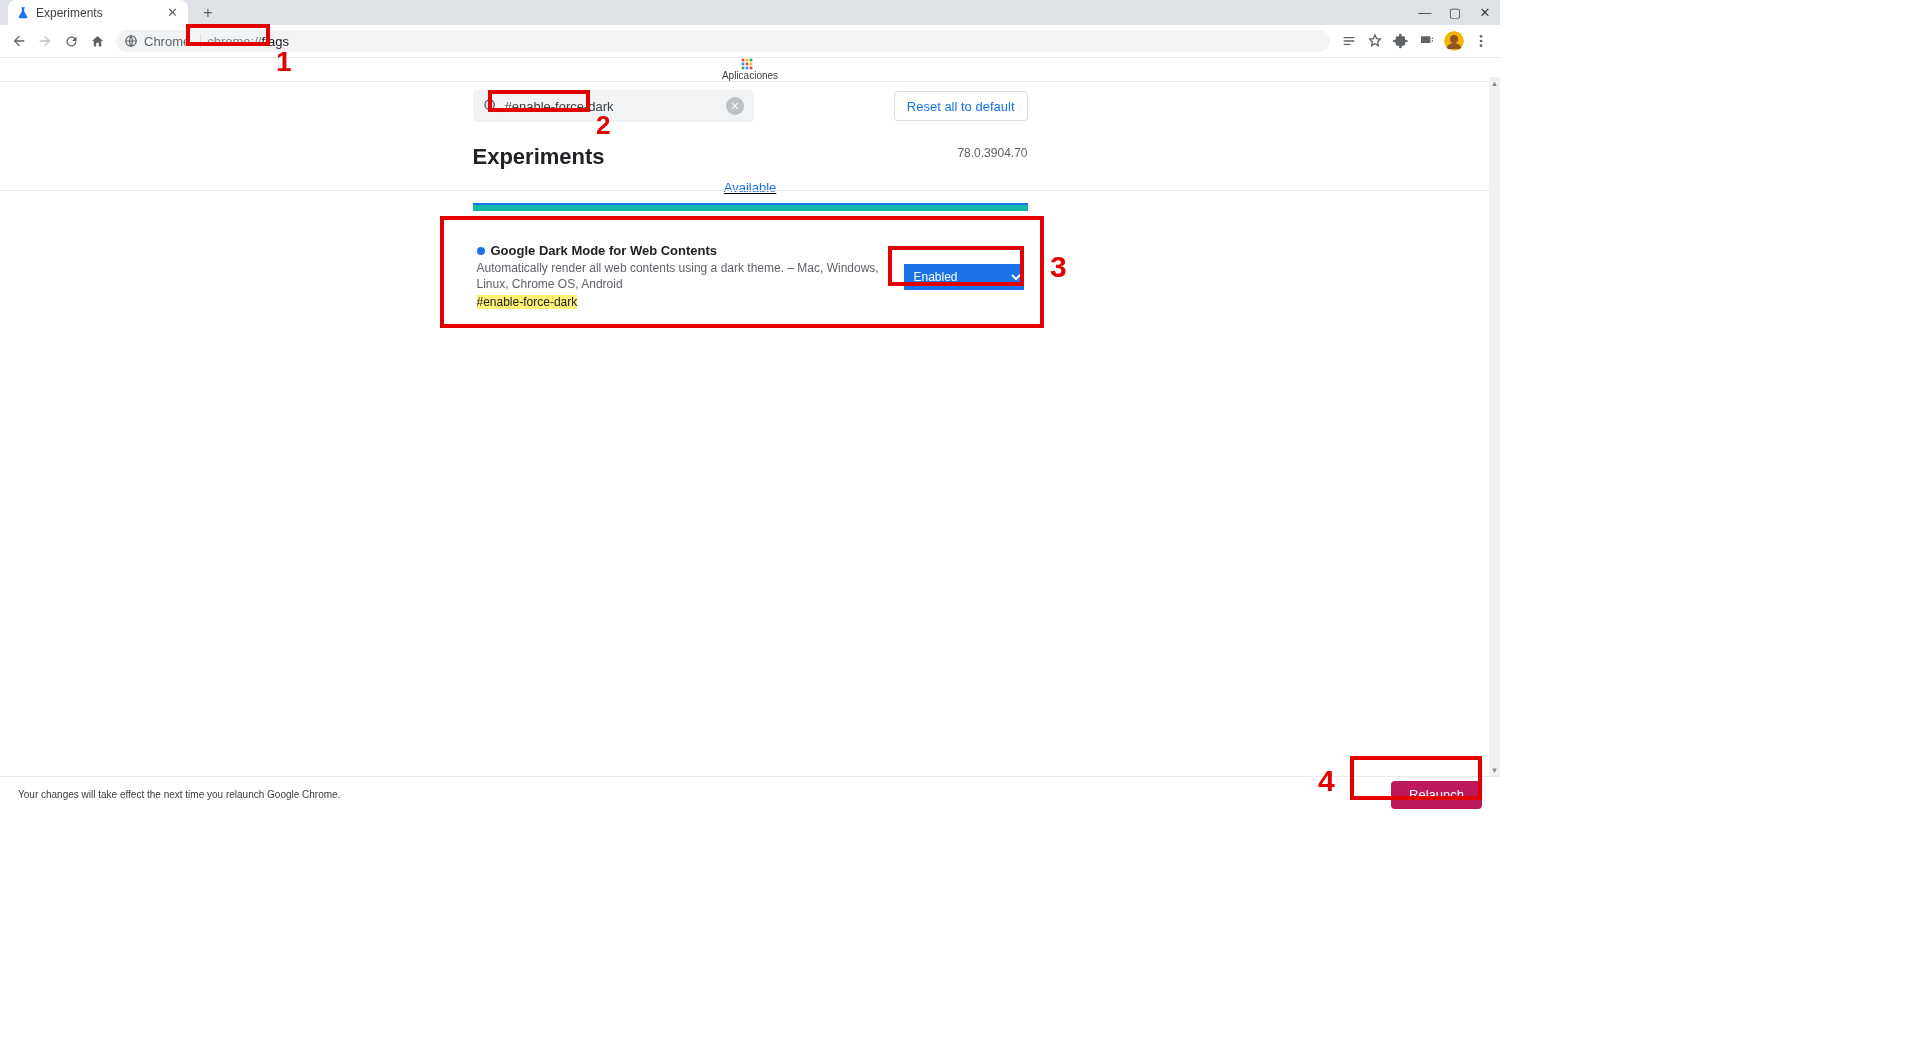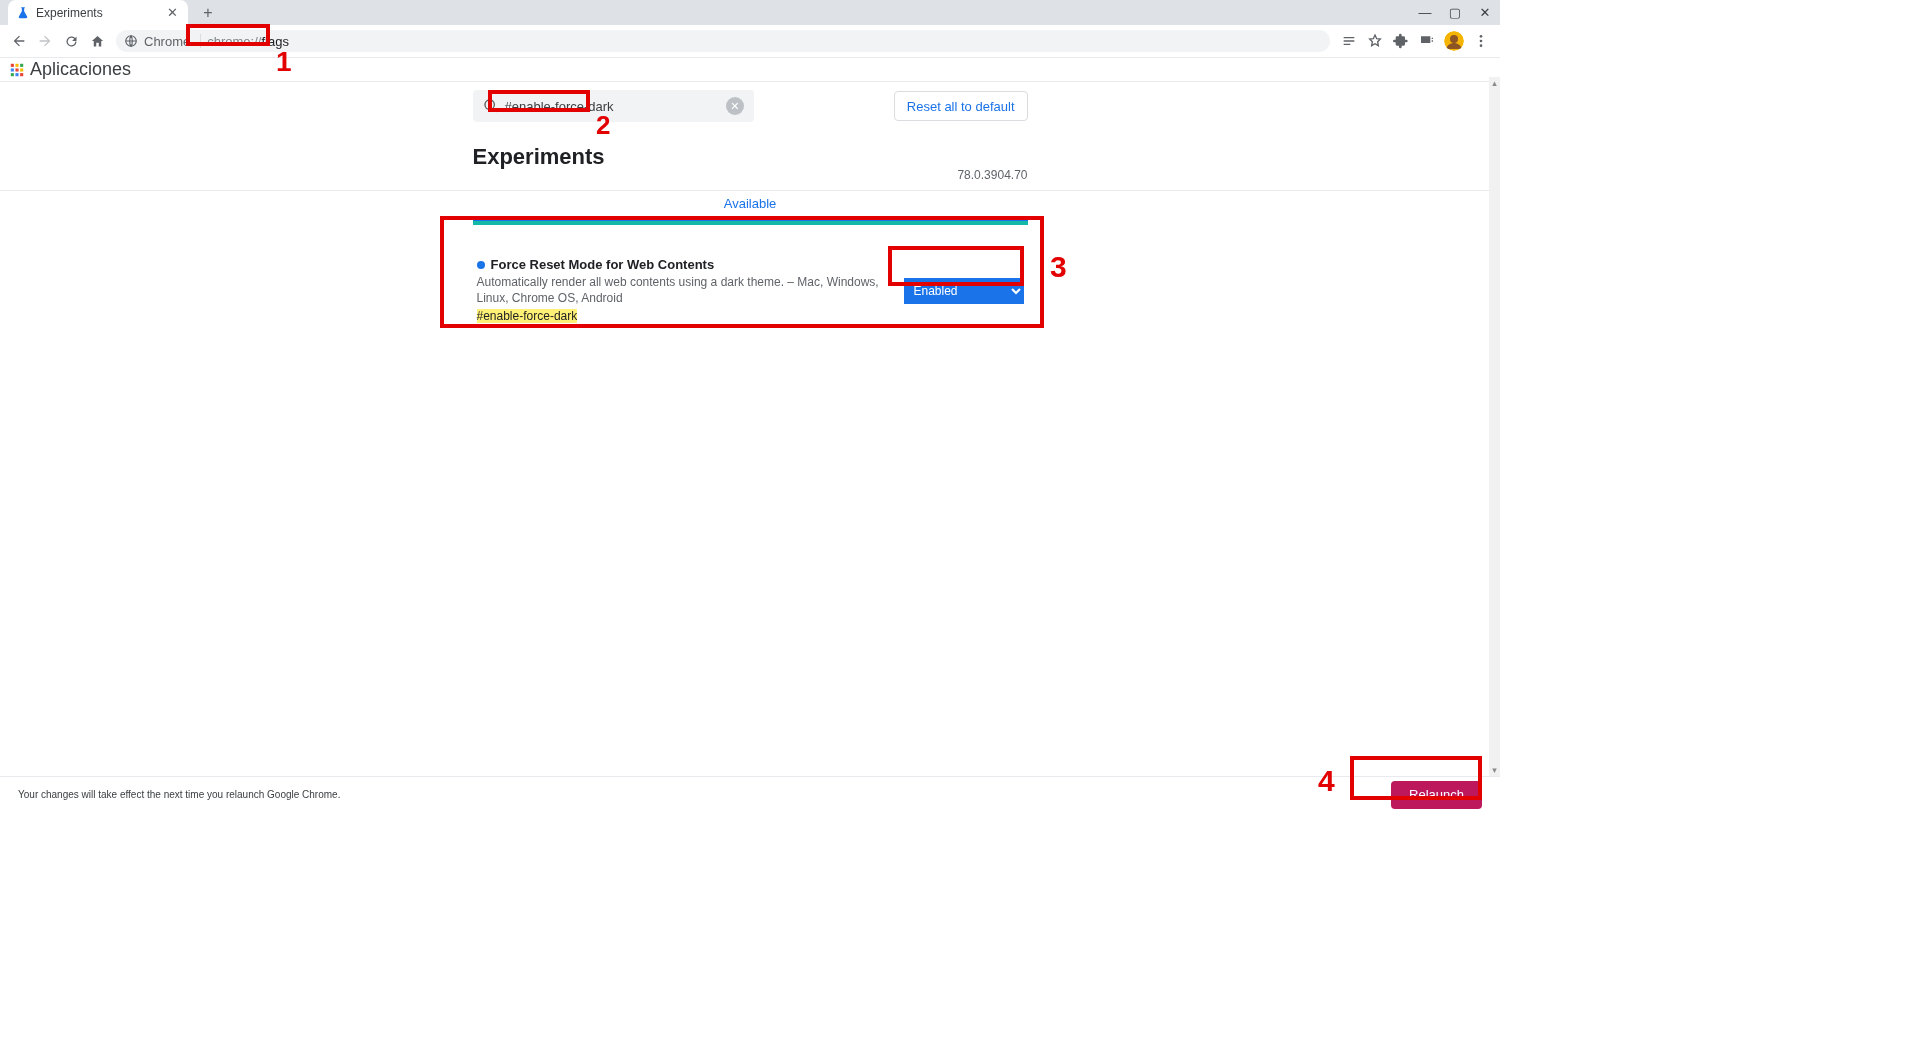--- a/index.html
+++ b/index.html
@@ -29,45 +29,45 @@
   .omnibox .chip { color: #5f6368; margin-right: 4px; }
   .omnibox .url-dim { color: #80868b; }
   .omnibox .url-strong { color: #202124; }
   .toolicon { width: 26px; height: 26px; display: flex; align-items: center; justify-content: center;
               color: #5f6368; cursor: pointer; }
   .avatar { width: 20px; height: 20px; border-radius: 50%; overflow: hidden; display: flex;
             align-items: center; justify-content: center; margin: 0 4px; }
   .avatar svg { width: 20px; height: 20px; }
 
   
-  .bookbar { height: 24px; display: flex; align-items: center; padding: 0 10px; font-size: 18px;
-             color: #3c4043; border-bottom: 1px solid #e8eaed; background:#fff; }
+  .bookbar { height: 24px; display: flex; align-items: center; padding: 0 10px; font-size: 10px;
+             color: #3c4043; border-bottom: 1px solid #e8eaed; background:#fff;flex-direction:column; }
   .apps-icon { width: 14px; height: 14px; margin-right: 6px; }
 
   
   .page { position: relative; height: calc(100% - 25px - 28px - 24px - 36px); overflow: hidden; background:#fff;}
   .center { width: 555px; margin: 0 auto; }
   .searchrow { display: flex; align-items: center; margin-top: 8px; }
   .searchbox { flex: 1; height: 32px; background: #f1f3f4; border-radius: 4px; display: flex;
                align-items: center; padding: 0 10px; position: relative; }
   .searchbox .mag { width: 16px; height: 16px; fill: #5f6368; }
   .searchbox .query { font-size: 13px; color: #3c4043; margin-left: 6px; }
   .searchbox .clear { position: absolute; right: 10px; width: 18px; height: 18px; border-radius: 50%;
                       background: #bdc1c6; color: #fff; display: flex; align-items: center;
                       justify-content: center; font-size: 11px; cursor: pointer; }
   .resetbtn { margin-left: 140px; height: 30px; padding: 0 12px; border: 1px solid #dadce0;
               border-radius: 4px; background: #fff; color: #1a73e8; font-size: 13px; cursor: pointer;
               display: flex; align-items: center; }
   .divider-thin { border-bottom: 1px solid #e8eaed; margin-top: 10px; position:absolute; left:0; right:11px; top:98px;}
 
   .heading { font-size: 22px; color: #202124; margin-top: 22px; }
-  .version { position: absolute; right: 0; top: 24px; font-size: 12px; color: #5f6368; }
+  .version { position: absolute; right: 0; top: 2px; font-size: 12px; color: #5f6368; }
   .headwrap { position: relative; }
 
-  .tabs { display: flex; margin-top: 18px; border-bottom: 5px solid #14b8a6; }
+  .tabs { display: flex; margin-top: 2px; border-bottom: 7px solid #14b8a6; text-decoration: underline; }
   .tabitem { flex: 1; text-align: center; font-size: 13px; padding: 8px 0; color: #5f6368; cursor: pointer; }
   .tabitem.active { color: #1a73e8; border-bottom: 2px solid #1a73e8; margin-bottom: -1px; }
 
   .flagrow { display: flex; margin-top: 32px; padding: 0 4px; }
   .flagleft { flex: 1; padding-right: 14px; }
   .flagtitle { font-size: 13px; font-weight: 600; color: #202124; display: flex; align-items: center; }
   .flagtitle::before { content:""; width:8px; height:8px; border-radius:50%; background:#1a73e8;
                        display:inline-block; margin-right:6px; }
   .flagdesc { font-size: 12px; color: #5f6368; margin-top: 2px; line-height: 1.35; }
   .flaghash { font-size: 12px; color: #202124; background: #fff176; display: inline; }
@@ -212,21 +212,21 @@
       <h1 class="heading">Experiments</h1>
       <span class="version">78.0.3904.70</span>
     </div>
 
     <div class="tabs">
       <div class="tabitem active">Available</div>
     </div>
 
     <div class="flagrow">
       <div class="flagleft">
-        <div class="flagtitle">Force Reset Mode for Web Contents</div>
+        <div class="flagtitle">Google Dark Mode for Web Contents</div>
         <div class="flagdesc">Automatically render all web contents using a dark theme. – Mac, Windows, Linux, Chrome OS, Android</div>
         <a href="#" style="text-decoration:none"><span class="flaghash">#enable-force-dark</span></a>
       </div>
       <div class="flagdd">
         <select>
           <option>Enabled</option>
         </select>
       </div>
     </div>
   </div>

